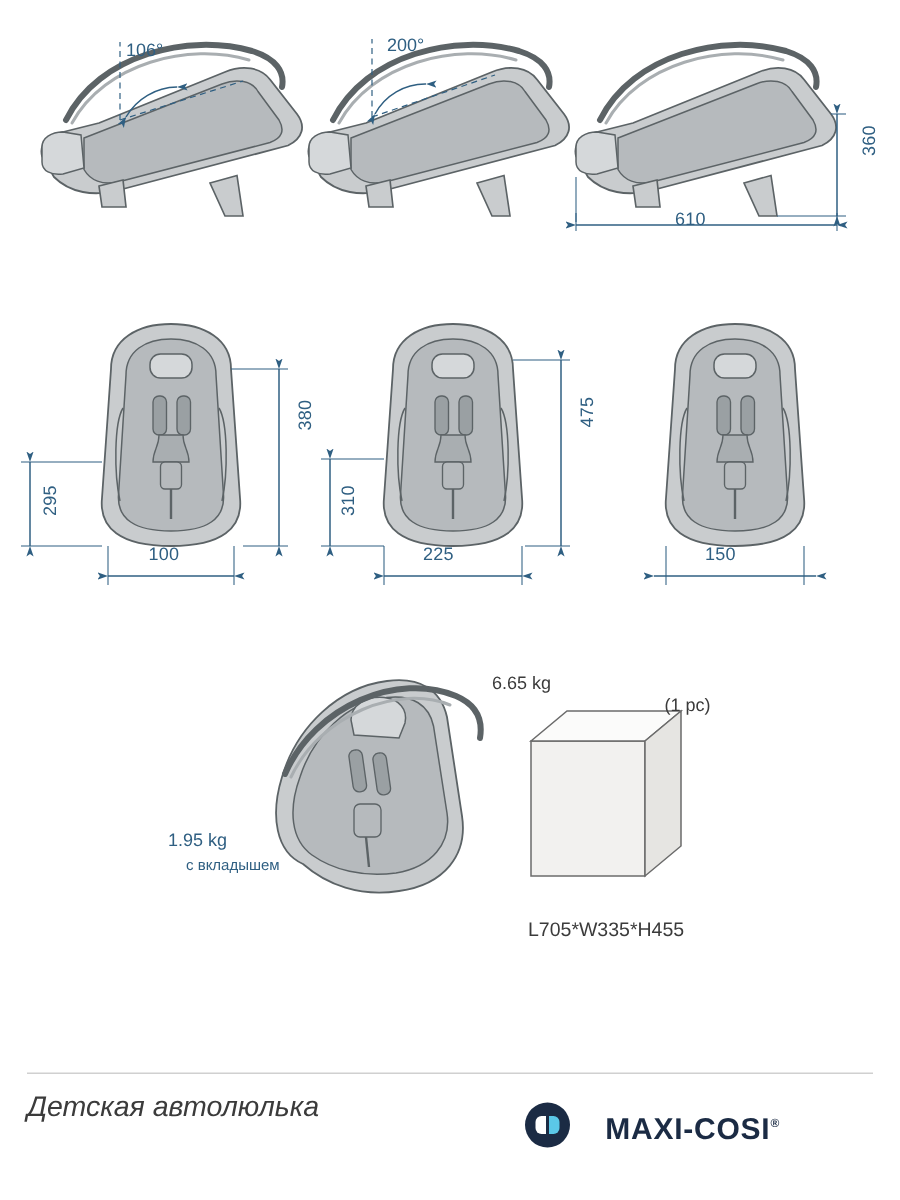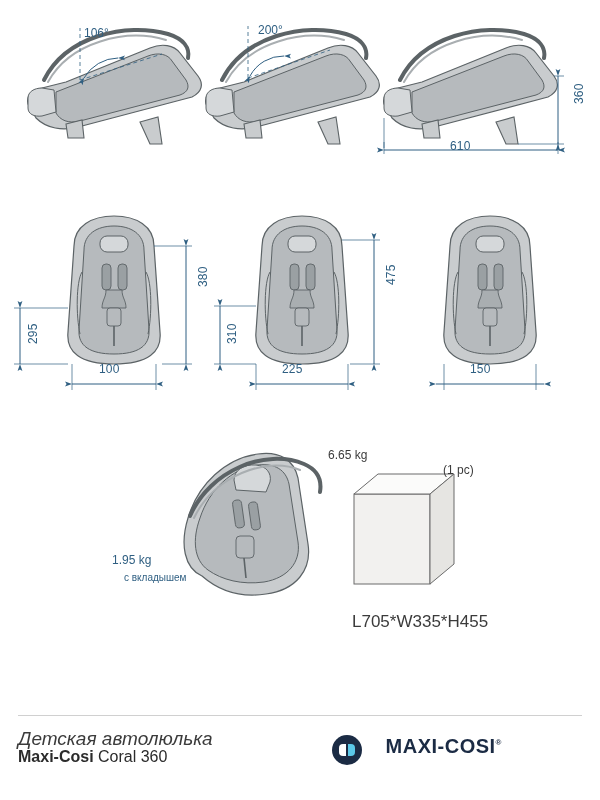--- a/index.html
+++ b/index.html
@@ -41,21 +41,21 @@
   .weight.blue{color:#2f5f82;text-align:center;}
   .sub{
     position:absolute;
     font-size:10px;
     color:#2f5f82;
     white-space:nowrap;
     margin-left:24px;
   }
   .boxdim{
     position:absolute;
-    font-size:17px;
+    font-size:13px;
     color:#3b3b3b;
     white-space:nowrap;
     text-align:right;
   }
   .pcs{
     position:absolute;
     font-size:12px;
     color:#3b3b3b;
     white-space:nowrap;
   }
@@ -68,22 +68,22 @@
     position:absolute;left:18px;top:728px;
     font-size:19px;color:#3b3b3b;white-space:nowrap;font-style:italic;
   }
   .footer-model{
     position:absolute;left:18px;top:748px;
     font-size:16px;color:#2b2b2b;white-space:nowrap;
   }
   .footer-model b{font-weight:bold;}
   .footer-model span.light{font-weight:normal;}
   .brand{
-    position:absolute;right:30px;top:735px;
-    display:flex;align-items:flex-start;gap:24px;
+    position:absolute;right:12px;top:735px;
+    display:flex;align-items:flex-end;gap:24px;
   }
   .brand-mark{
     width:30px;height:30px;border-radius:50%;
     background:#1b2b44;position:relative;flex:none;
   }
   .brand-mark:before{
     content:"";position:absolute;left:7px;top:9px;width:7px;height:12px;
     border-radius:4px 0 0 4px;background:#ffffff;
   }
   .brand-mark:after{
@@ -257,22 +257,19 @@
   <div class="weight blue" style="left:112px;top:553px;">1.95 kg</div>
   <div class="sub" style="left:100px;top:572px;">с вкладышем</div>
   <div class="weight" style="left:328px;top:448px;text-align:right;">6.65 kg</div>
   <div class="pcs" style="left:443px;top:428px;margin-top:35px;">(1 pc)</div>
   <div class="boxdim" style="left:352px;top:612px;">L705*W335*H455</div>
 
   <div class="footer-rule"></div>
 
   <div class="footer-cat">Детская автолюлька</div>
 
-  <div class="footer-model">
-    <b>Maxi-Cosi</b><span class="light"> </span><span class="light">Coral 360</span>
-  </div>
 
   <div class="brand">
     <div class="brand-mark"></div>
     <div class="brand-name"><span>MAXI-COSI</span><sup>®</sup></div>
   </div>
 
 </div>
 
 </body></html>

